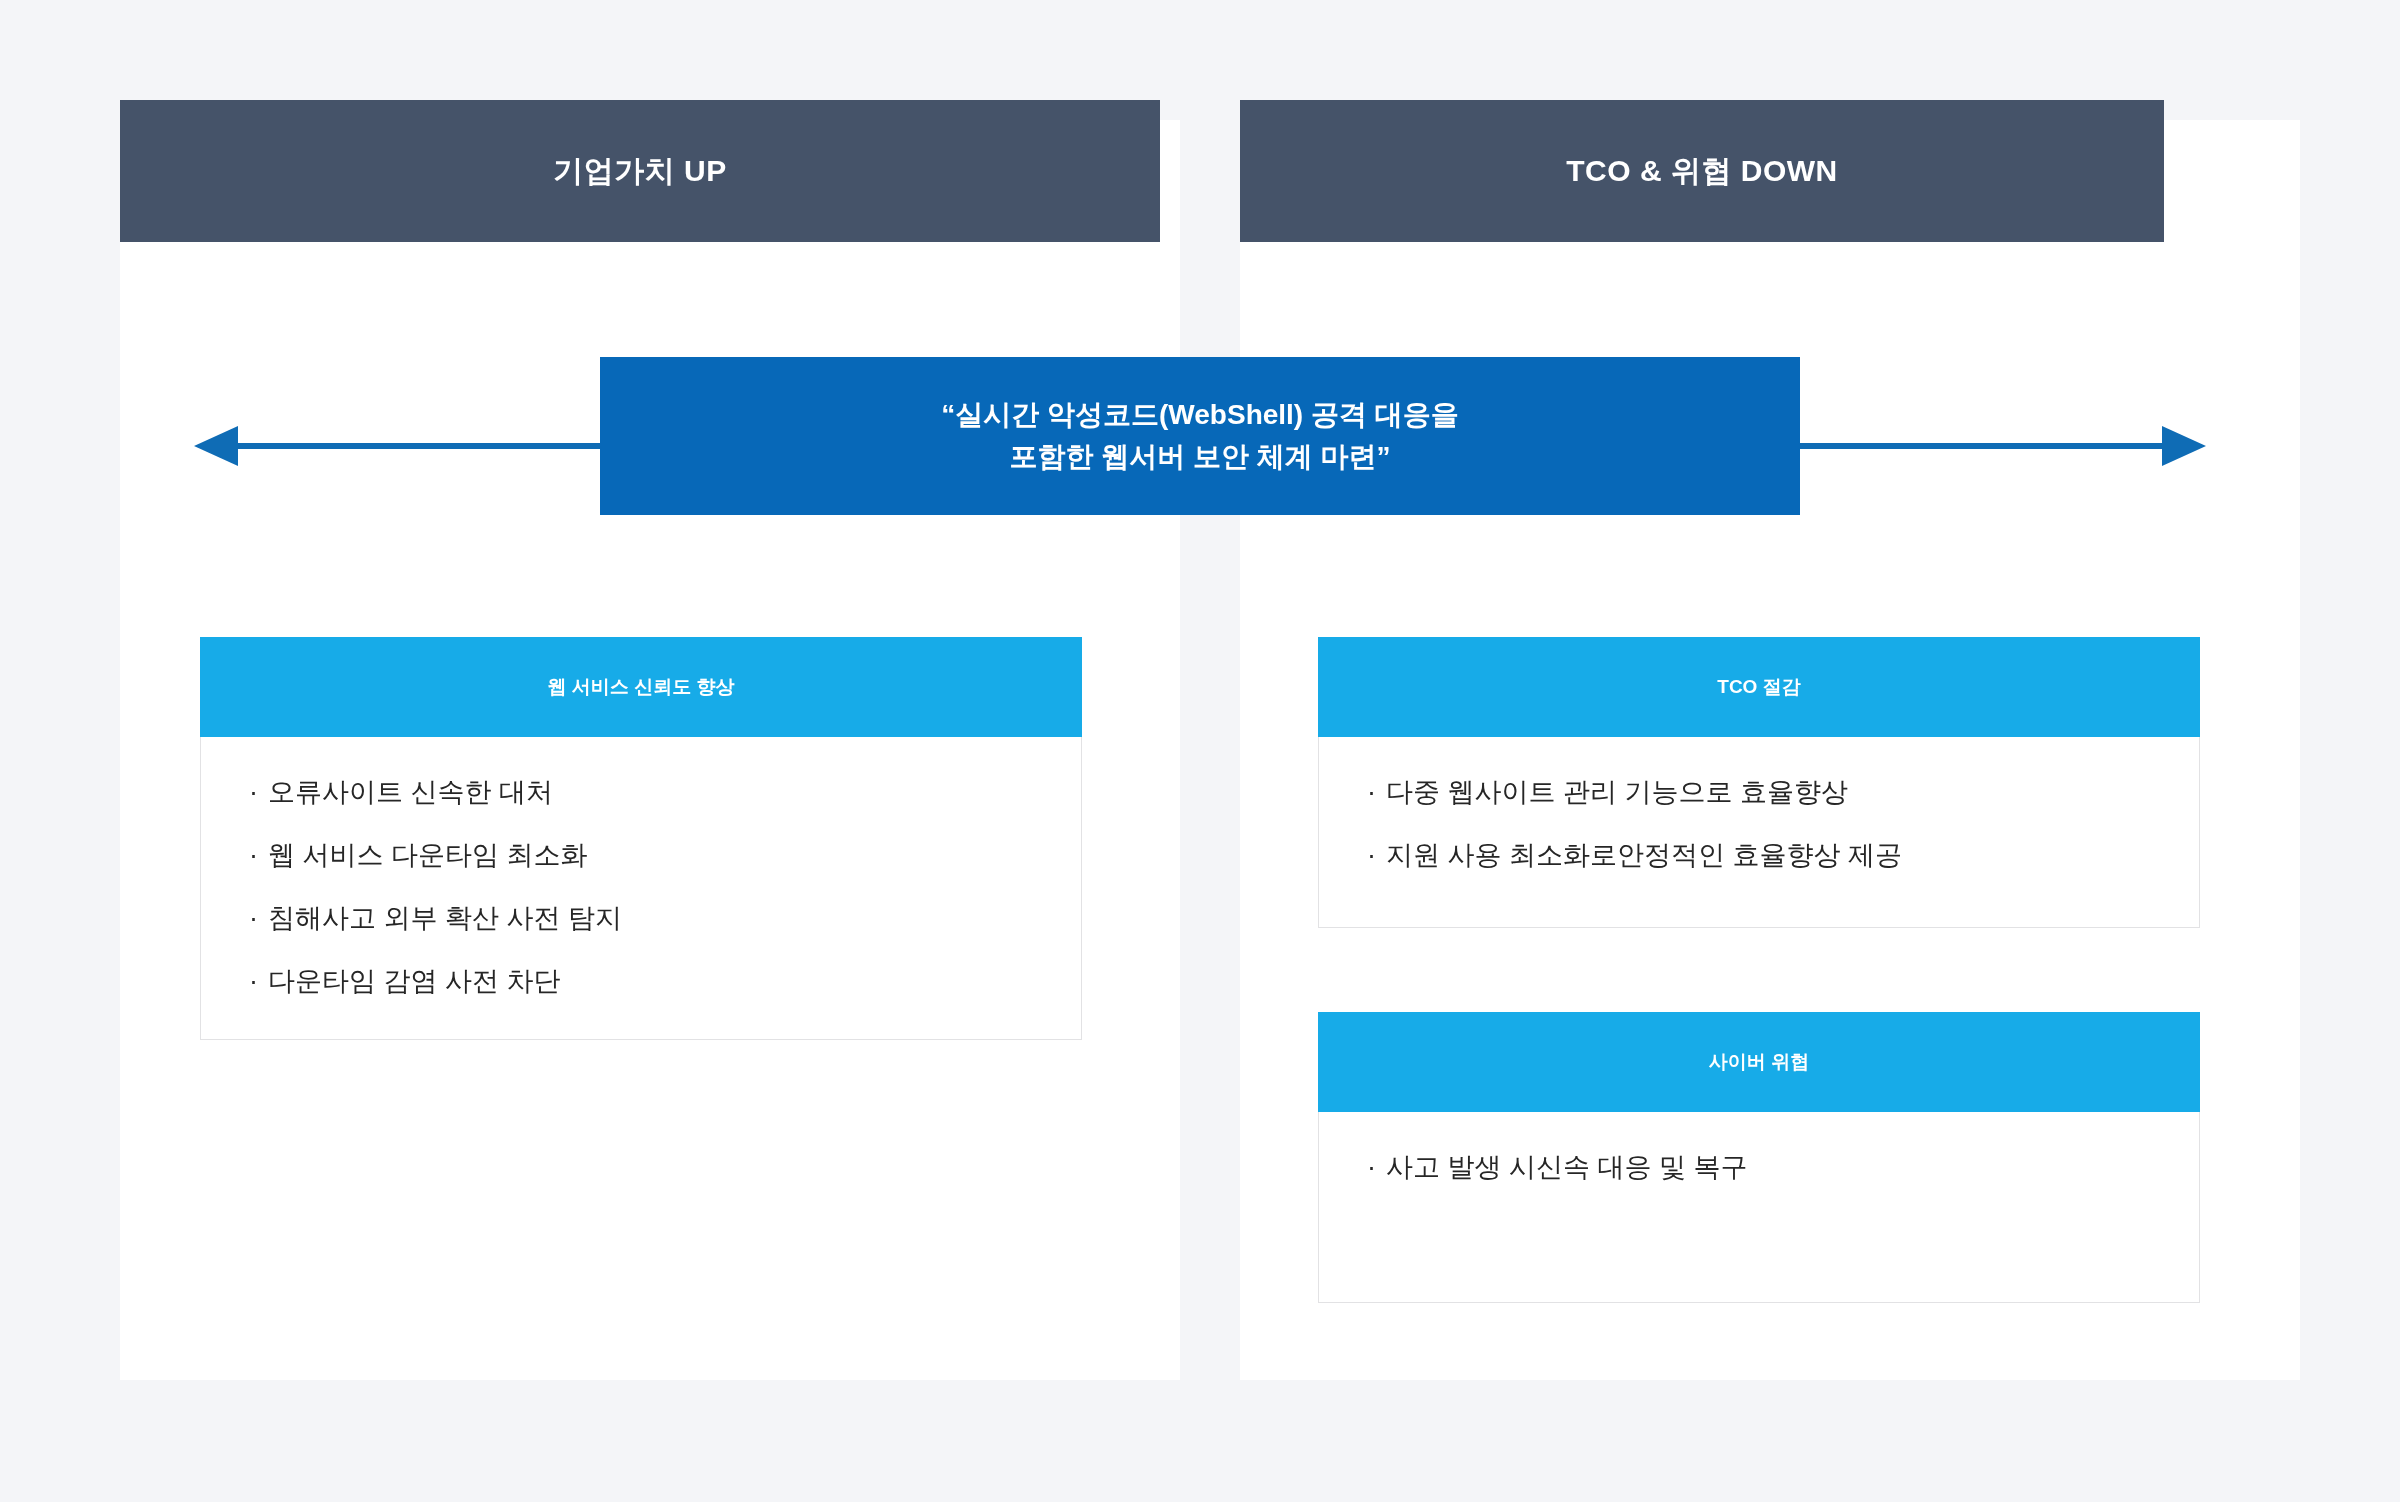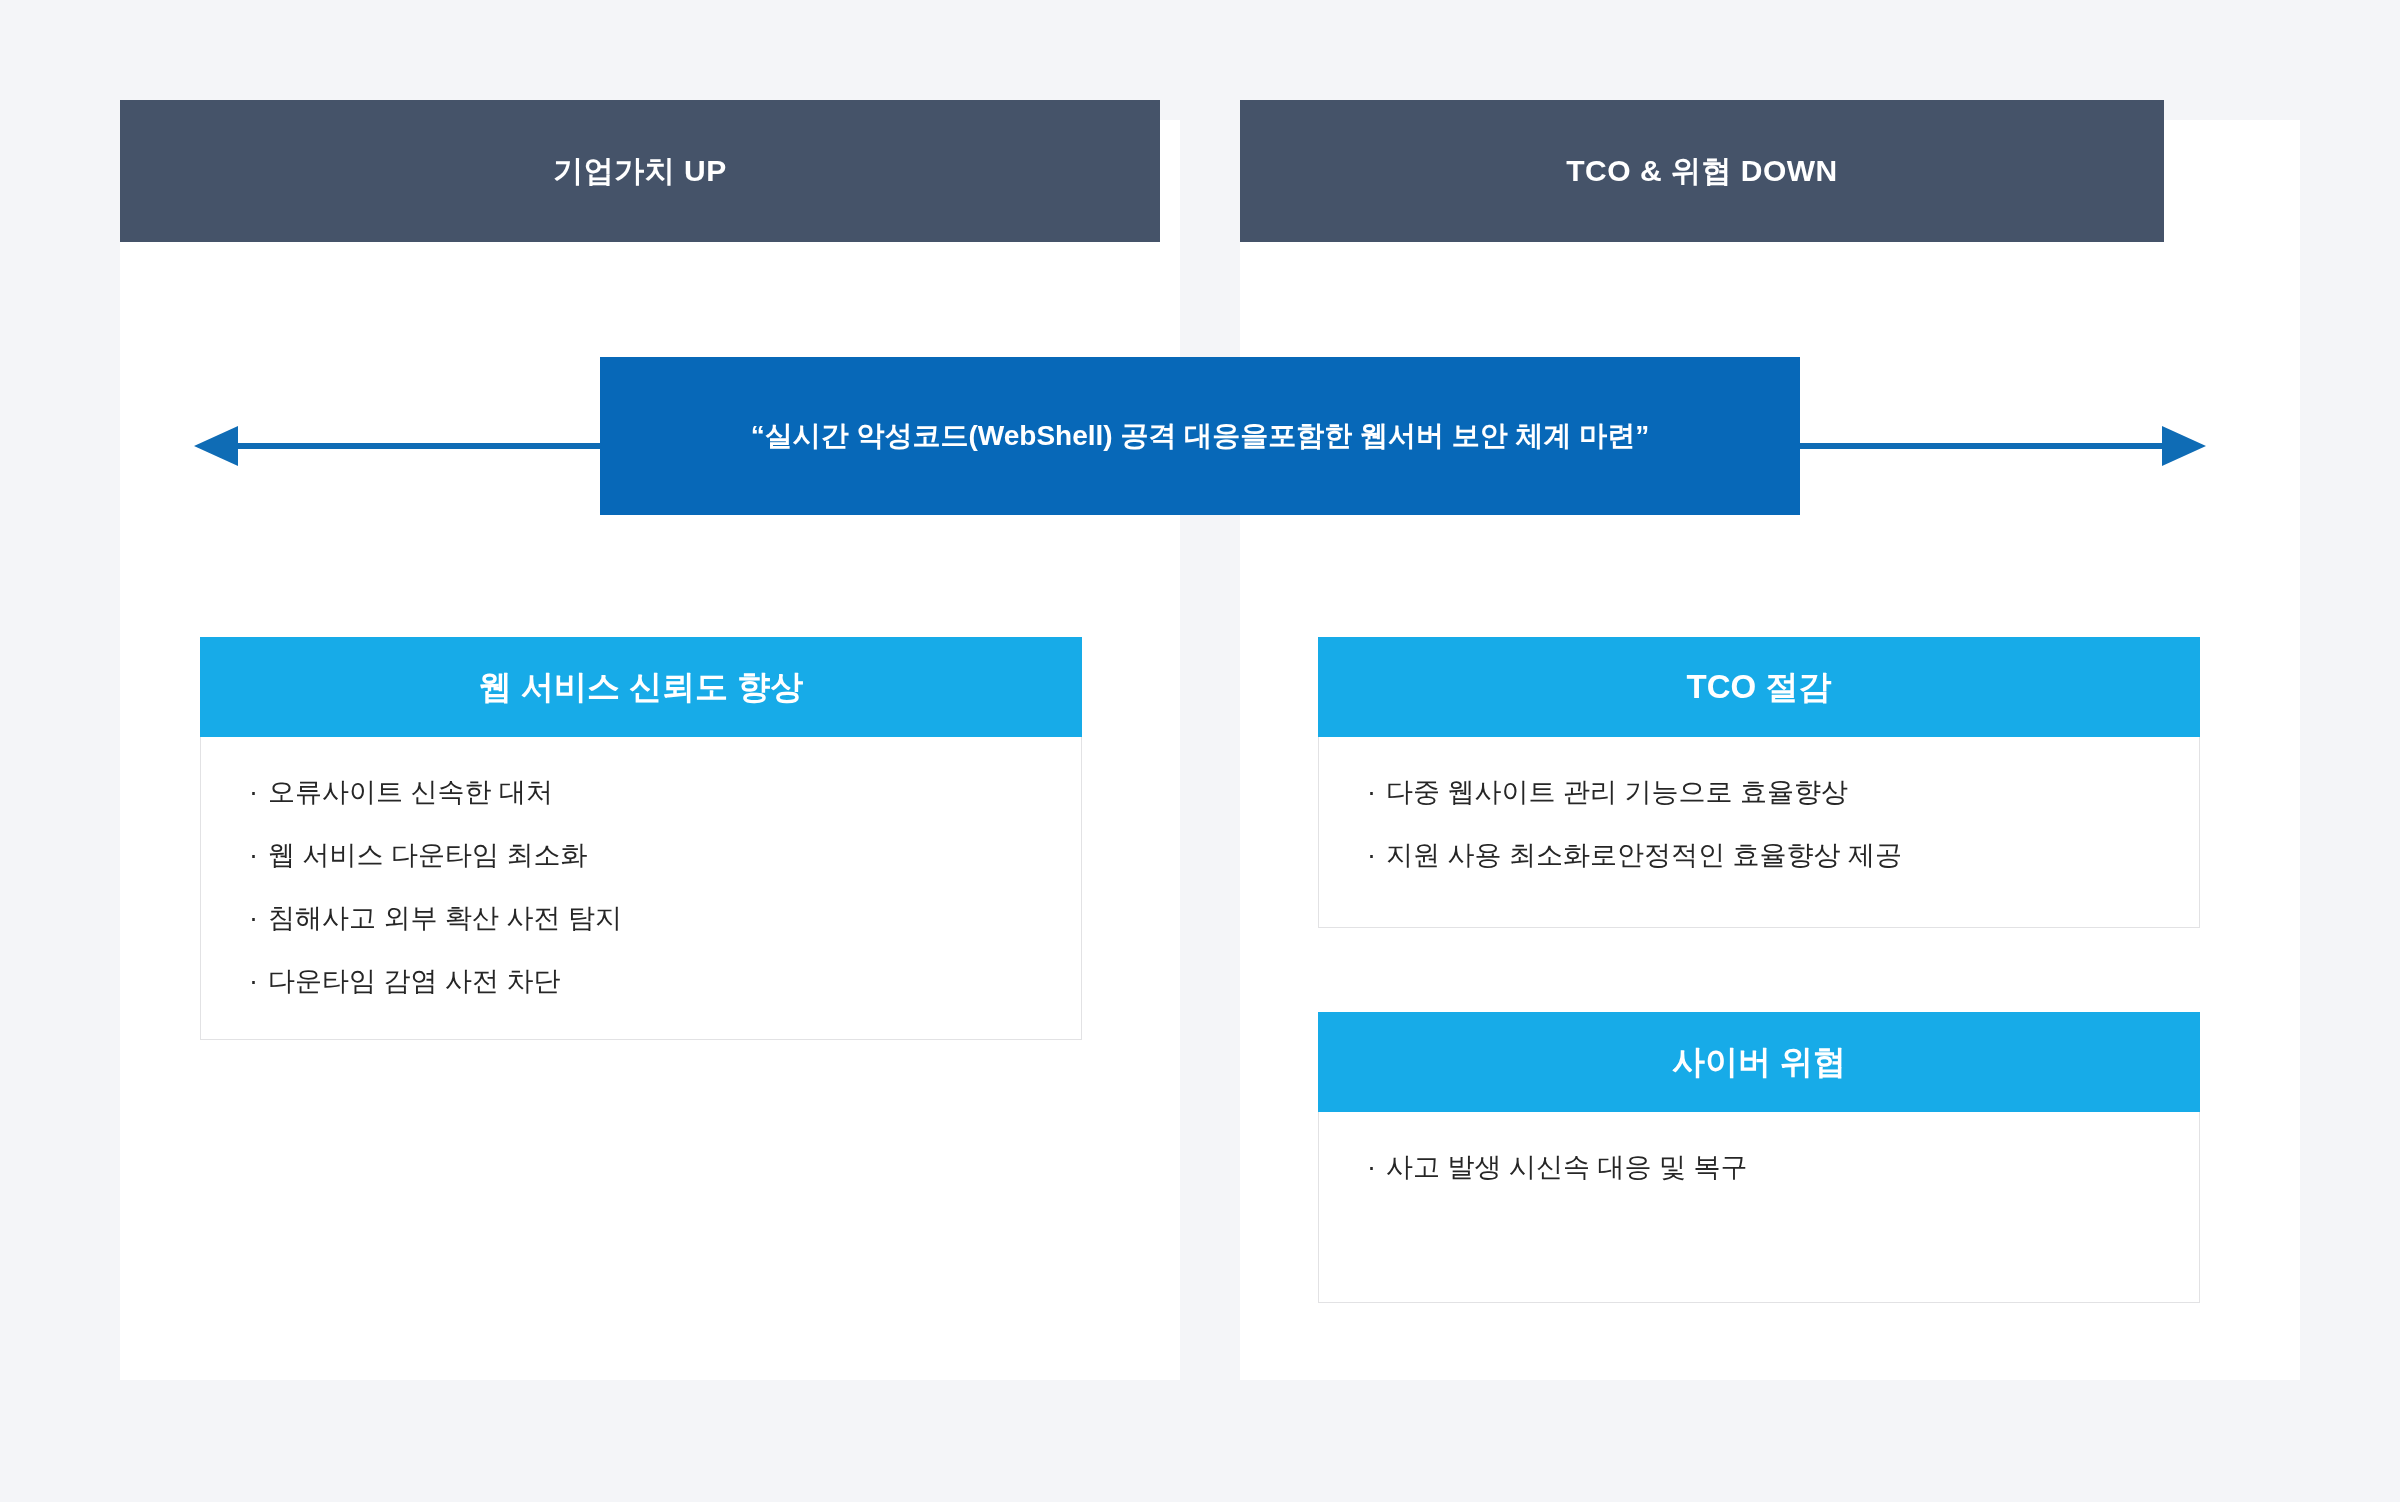--- a/index.html
+++ b/index.html
@@ -61,41 +61,42 @@
 
   
   .banner {
     position: absolute;
     left: 600px;
     top: 357px;
     width: 1200px;
     height: 158px;
     background: #0768b8;
     display: flex;
+    flex-direction: column;
     align-items: center;
     justify-content: center;
     color: #ffffff;
     text-align: center;
     z-index: 3;
   }
   .banner-line {
     font-size: 28px;
     font-weight: 700;
     line-height: 1.5;
     white-space: nowrap;
   }
 
   
   .card {
     position: absolute;
   }
   .card-header {
     background: #17abe8;
     color: #ffffff;
-    font-size: 33px;
+    font-size: 19px;
     font-weight: 700;
     height: 100px;
     display: flex;
     align-items: center;
     justify-content: center;
     white-space: nowrap;
   }
   .card-body {
     background: #ffffff;
     border: 1px solid #e2e2e4;

